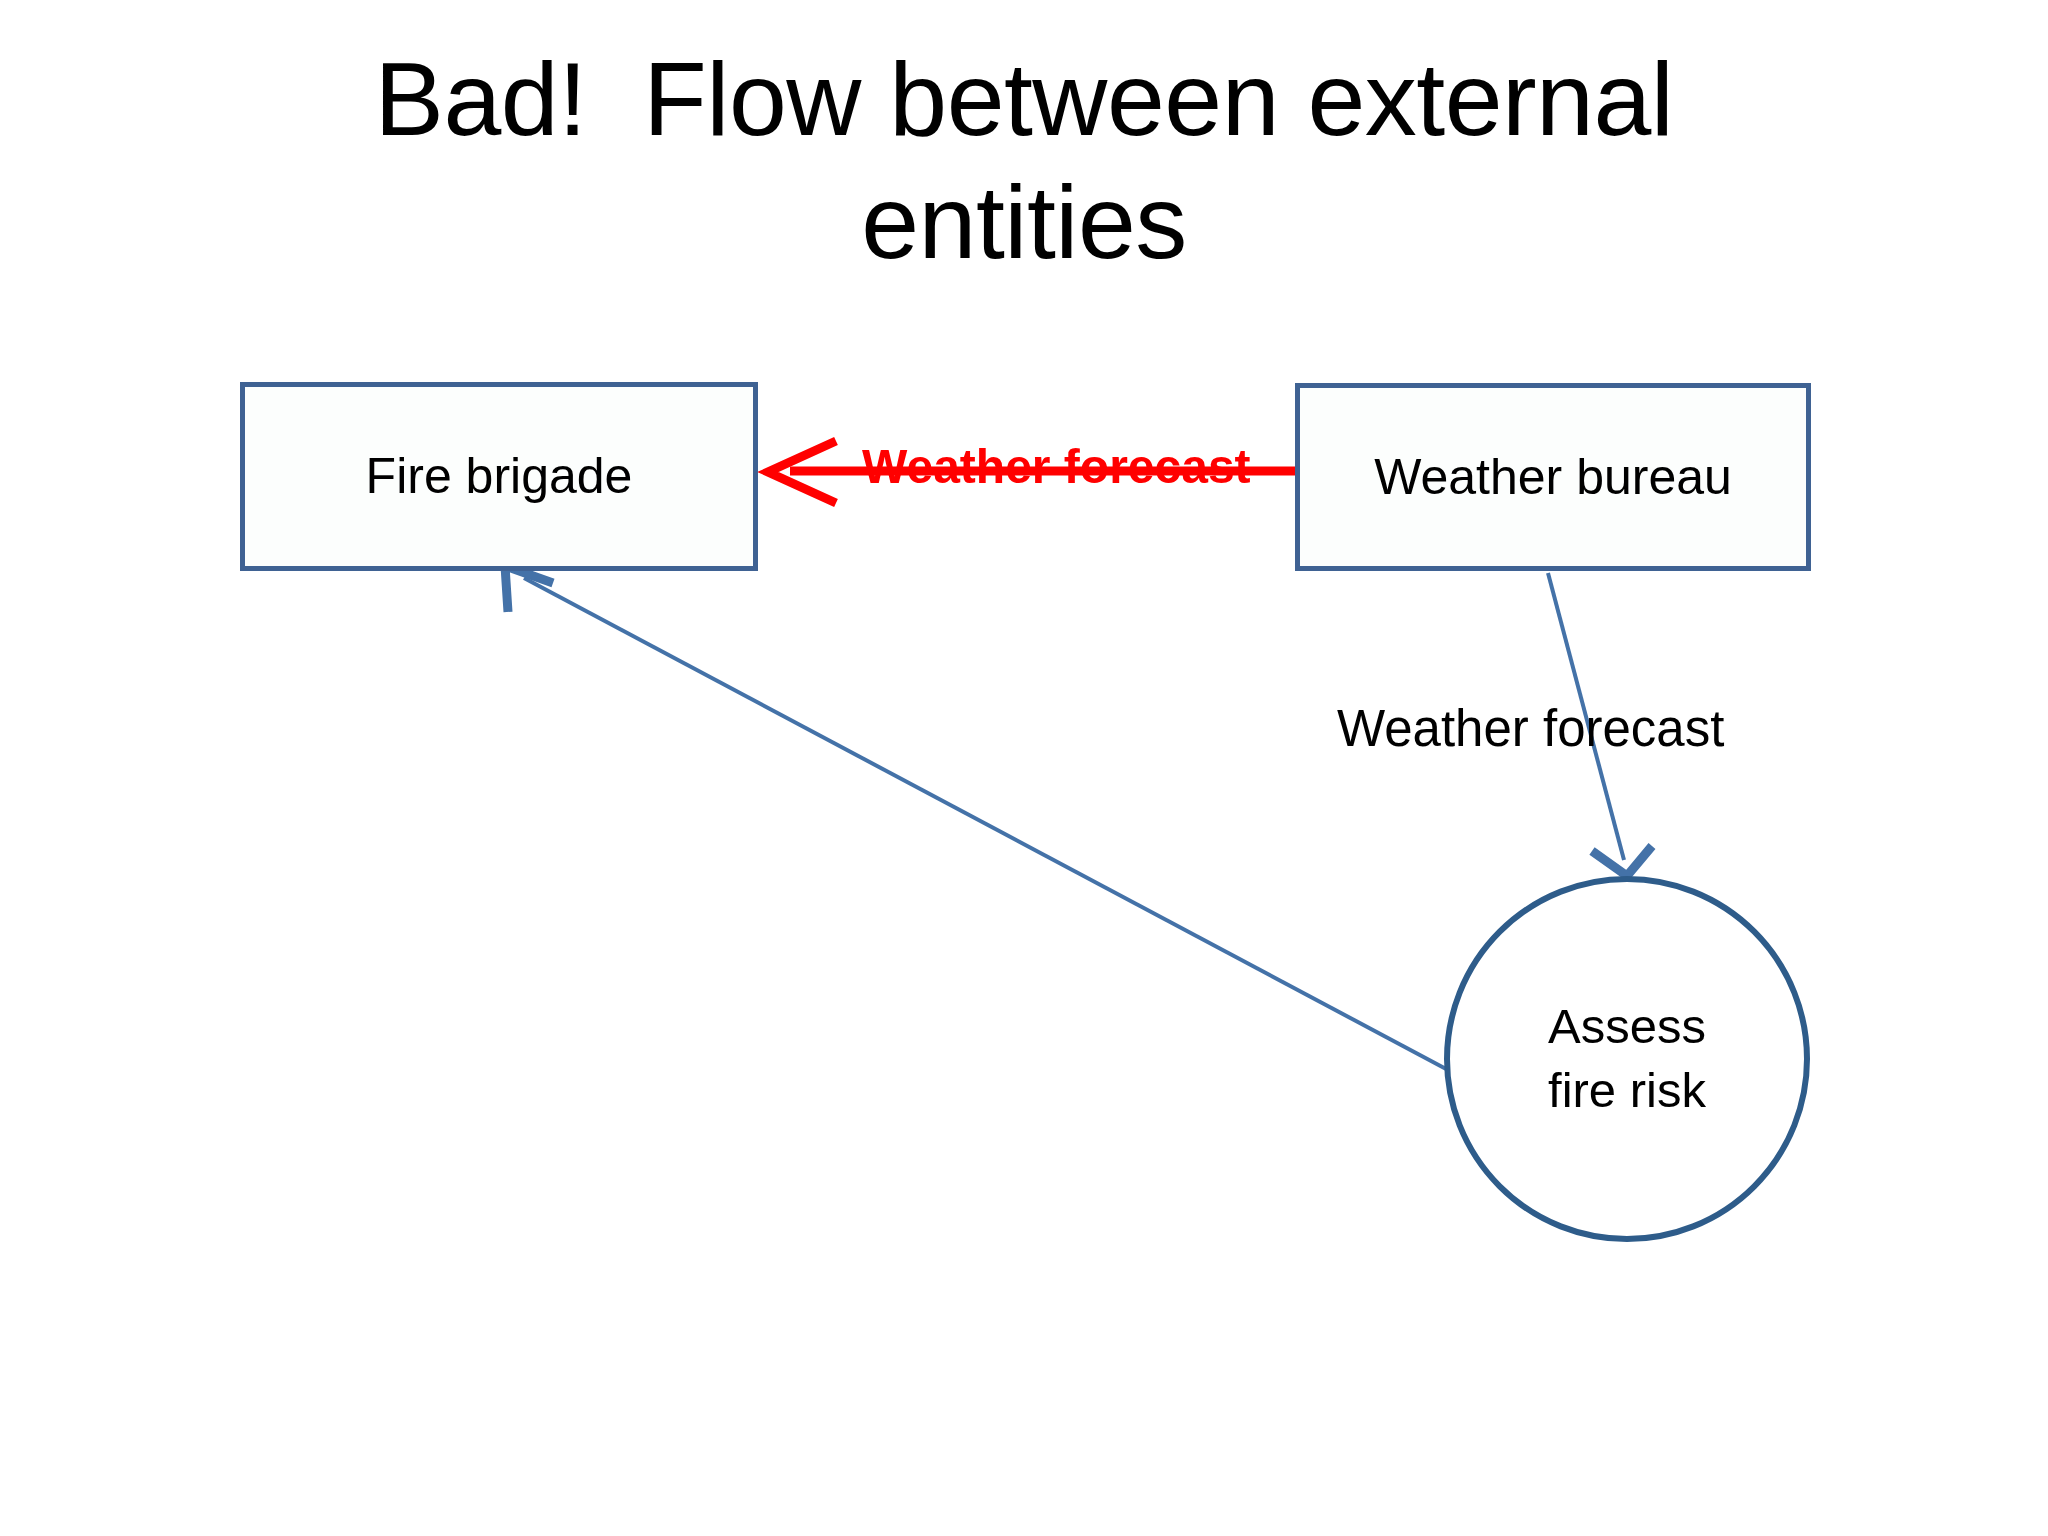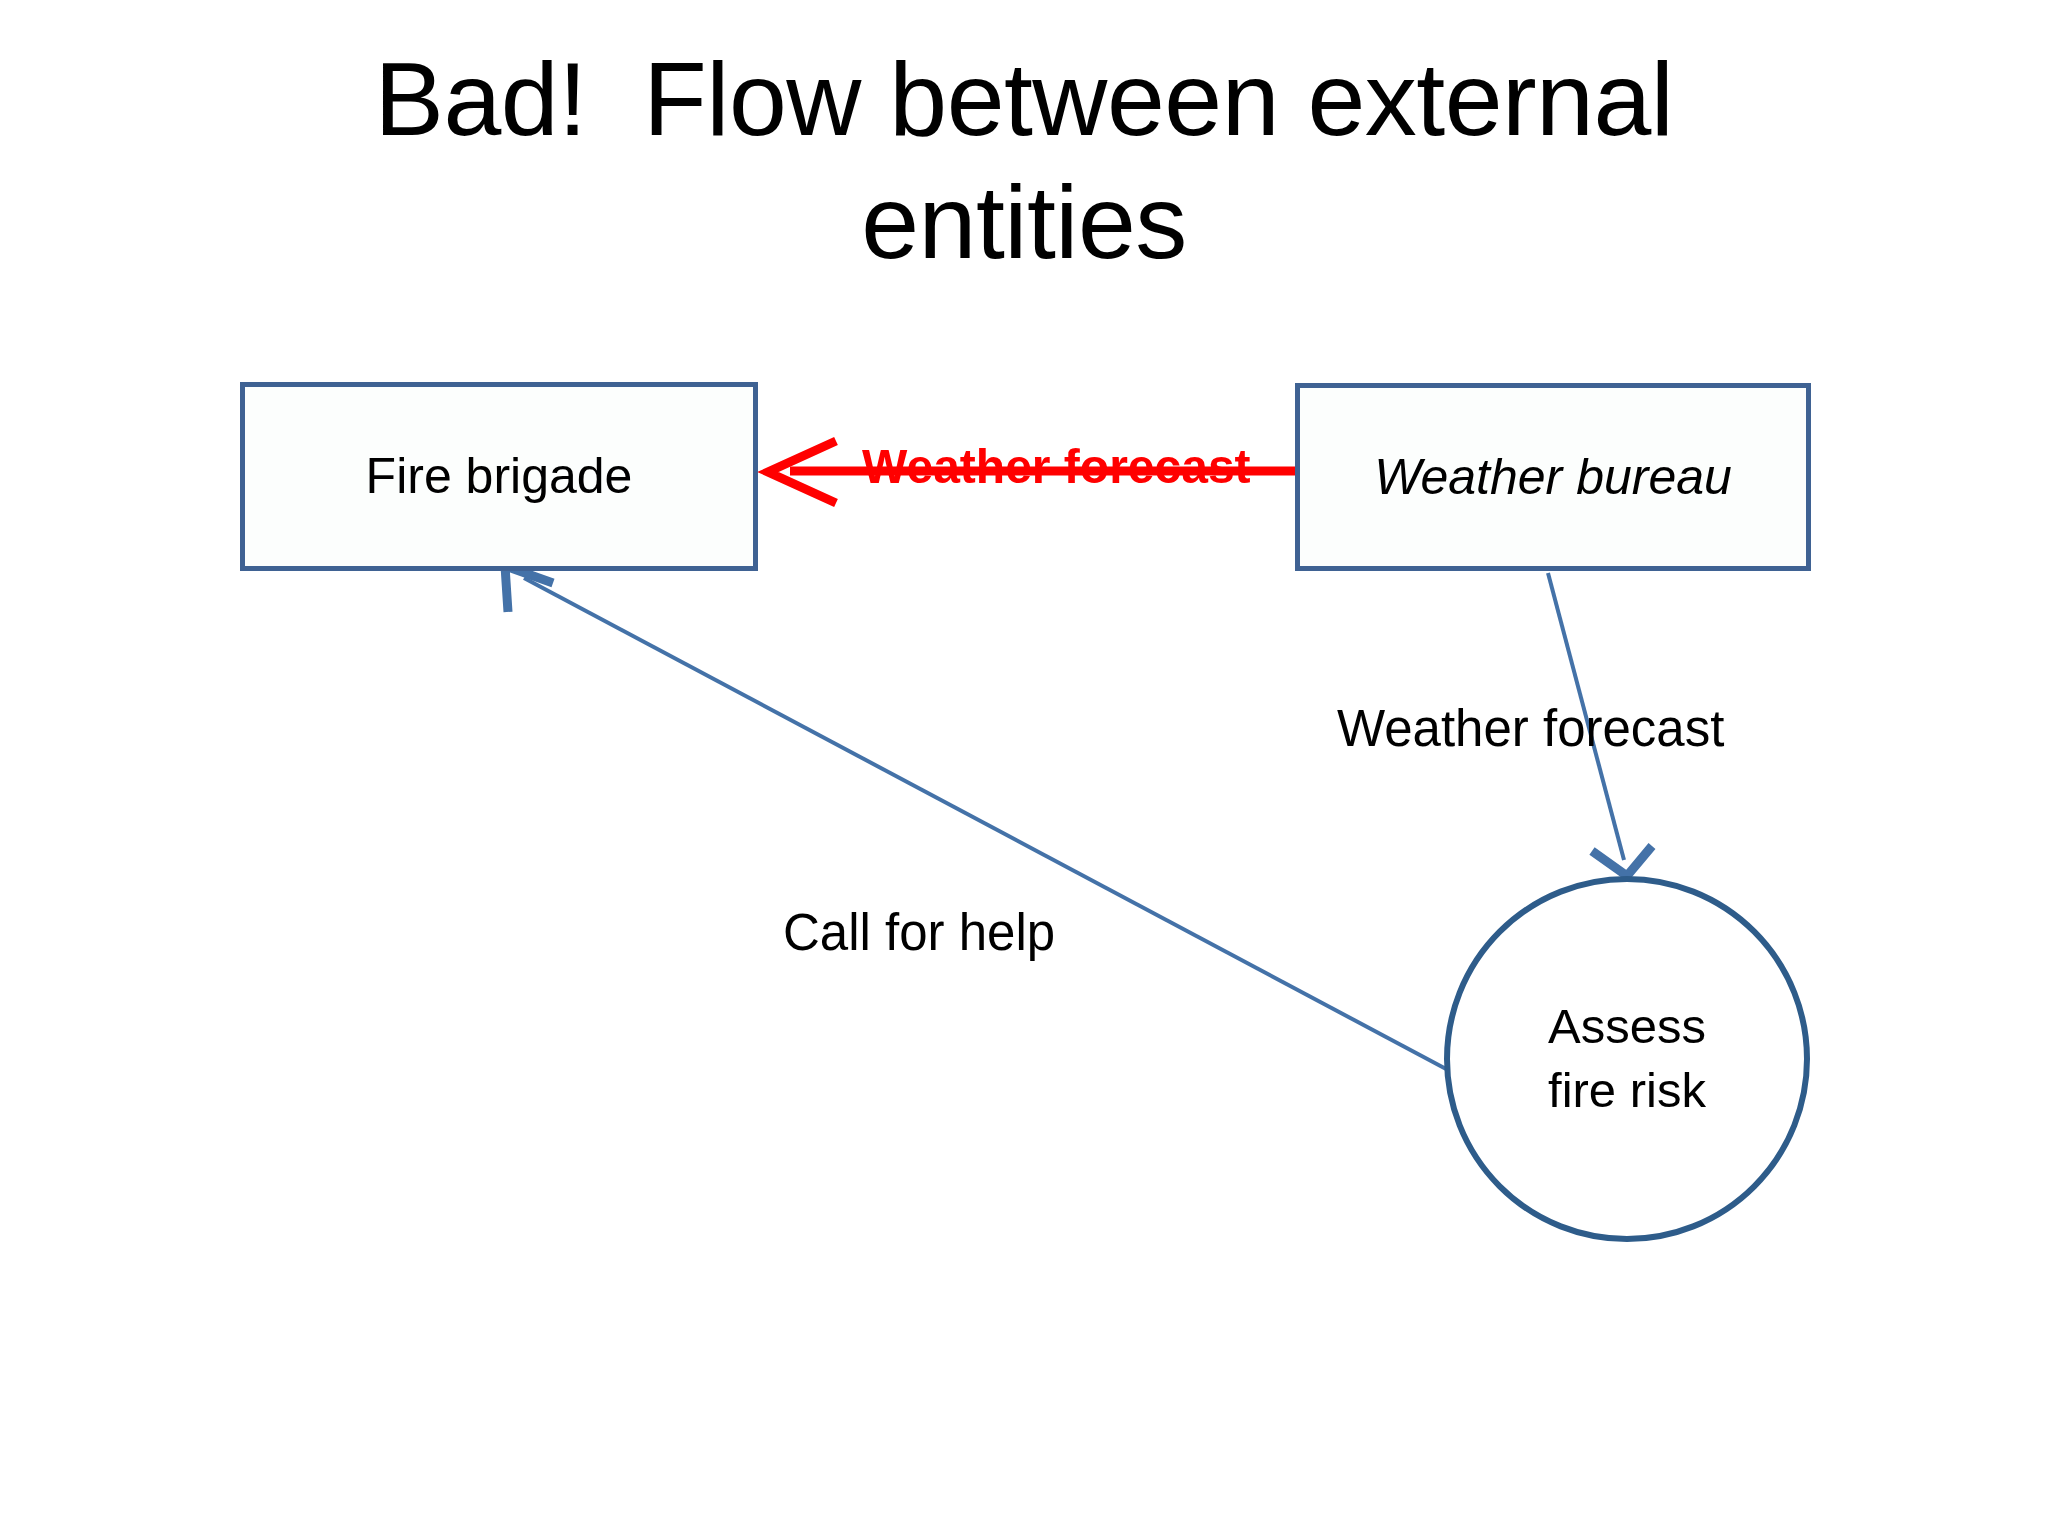--- a/index.html
+++ b/index.html
@@ -62,21 +62,20 @@
     left: 240px;
     top: 382px;
     width: 518px;
     height: 189px;
   }
   #box-weather-bureau {
     left: 1295px;
     top: 383px;
     width: 516px;
     height: 188px;
-    font-style: italic;
   }
 
   
   #process-circle {
     position: absolute;
     box-sizing: border-box;
     left: 1444px;
     top: 876px;
     width: 366px;
     height: 366px;
@@ -158,15 +157,14 @@
 
   <div id="process-circle">
     <span class="process-label">Assess</span>
     <span class="process-label">fire risk</span>
   </div>
 
   <div class="flow-label" id="label-weather-forecast-red">Weather forecast</div>
 
   <div class="flow-label" id="label-weather-forecast-black">Weather forecast</div>
 
-  <div class="flow-label" id="label-call-for-help">Call for help</div>
 
 </div>
 
 </body></html>

